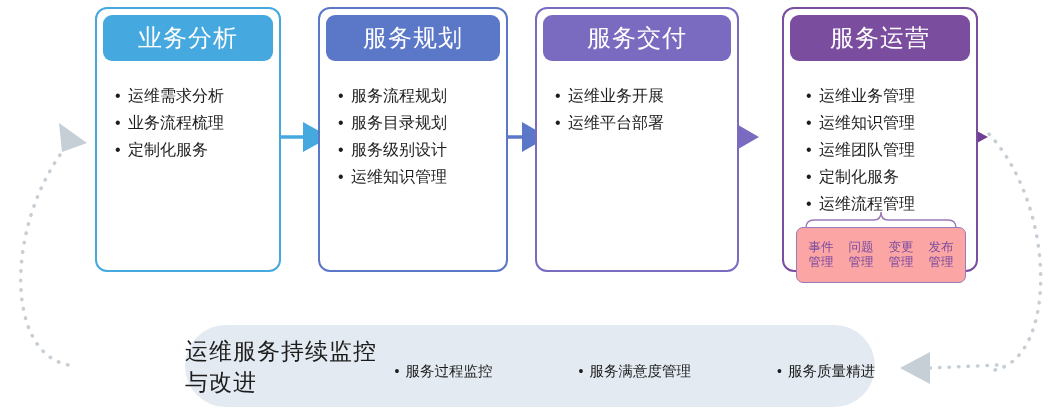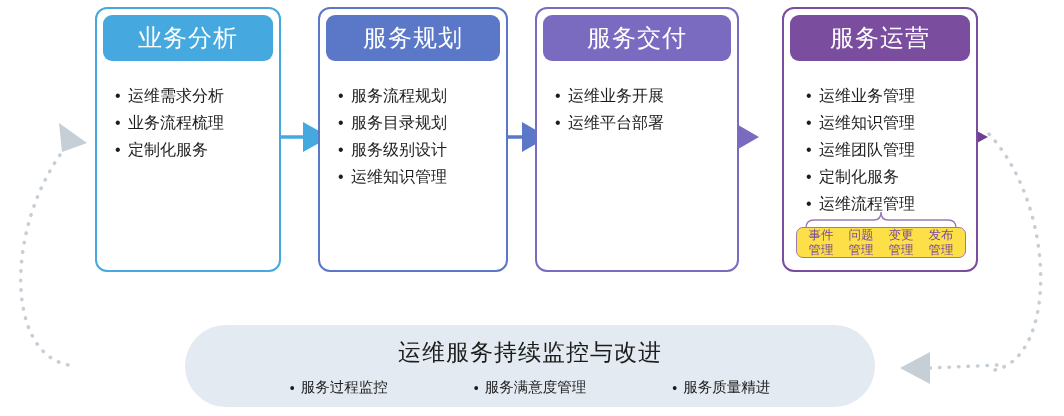--- a/index.html
+++ b/index.html
@@ -67,25 +67,25 @@
 
   #card-4 .card-body{padding-left:22px;}
   #card-4 .bullet-row{line-height:25px;}
 
   
   .subbox{
     position:absolute;
     left:12px;
     top:218px;
     width:170px;
-    height:31px;
+    height:56px;
     box-sizing:border-box;
     border:1.5px solid #9b7ab8;
     border-radius:7px;
-    background:#fde047;
+    background:#fca5a5;
     display:flex;
     align-items:center;
     justify-content:space-around;
     padding:0 4px;
   }
   .subbox-item{
     font-size:12.5px;
     line-height:15px;
     color:#7a4d9e;
     text-align:center;
@@ -98,21 +98,21 @@
   }
 
   
   #banner{
     position:absolute;
     left:185px;top:325px;
     width:690px;height:82px;
     background:#e3eaf1;
     border-radius:41px;
     display:flex;
-    flex-direction:column;
+    flex-direction:row;
     align-items:center;
     justify-content:center;
   }
   #banner-title{
     font-size:23px;
     color:#1c1c1c;
     letter-spacing:1px;
     margin-top:2px;
   }
   #banner-items{

